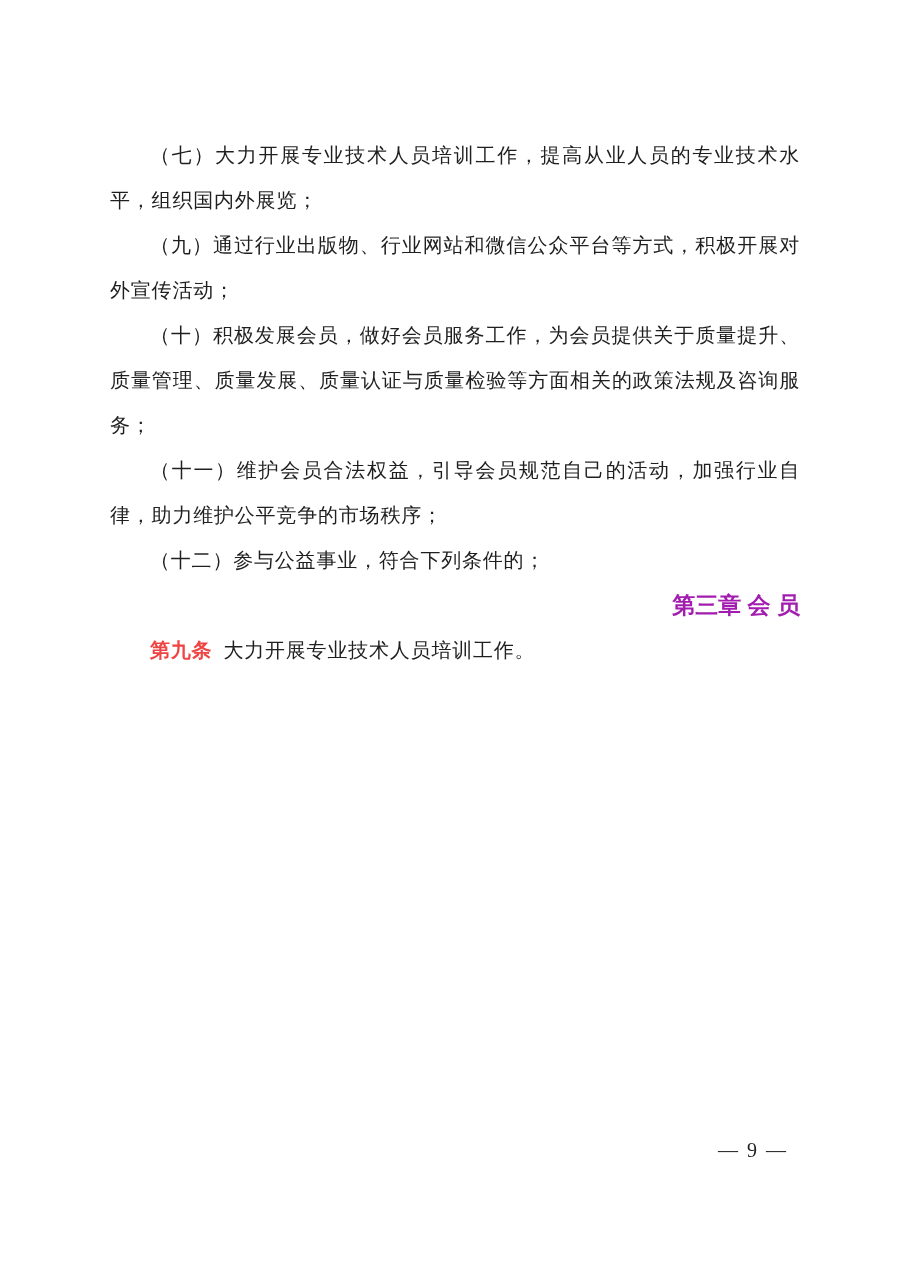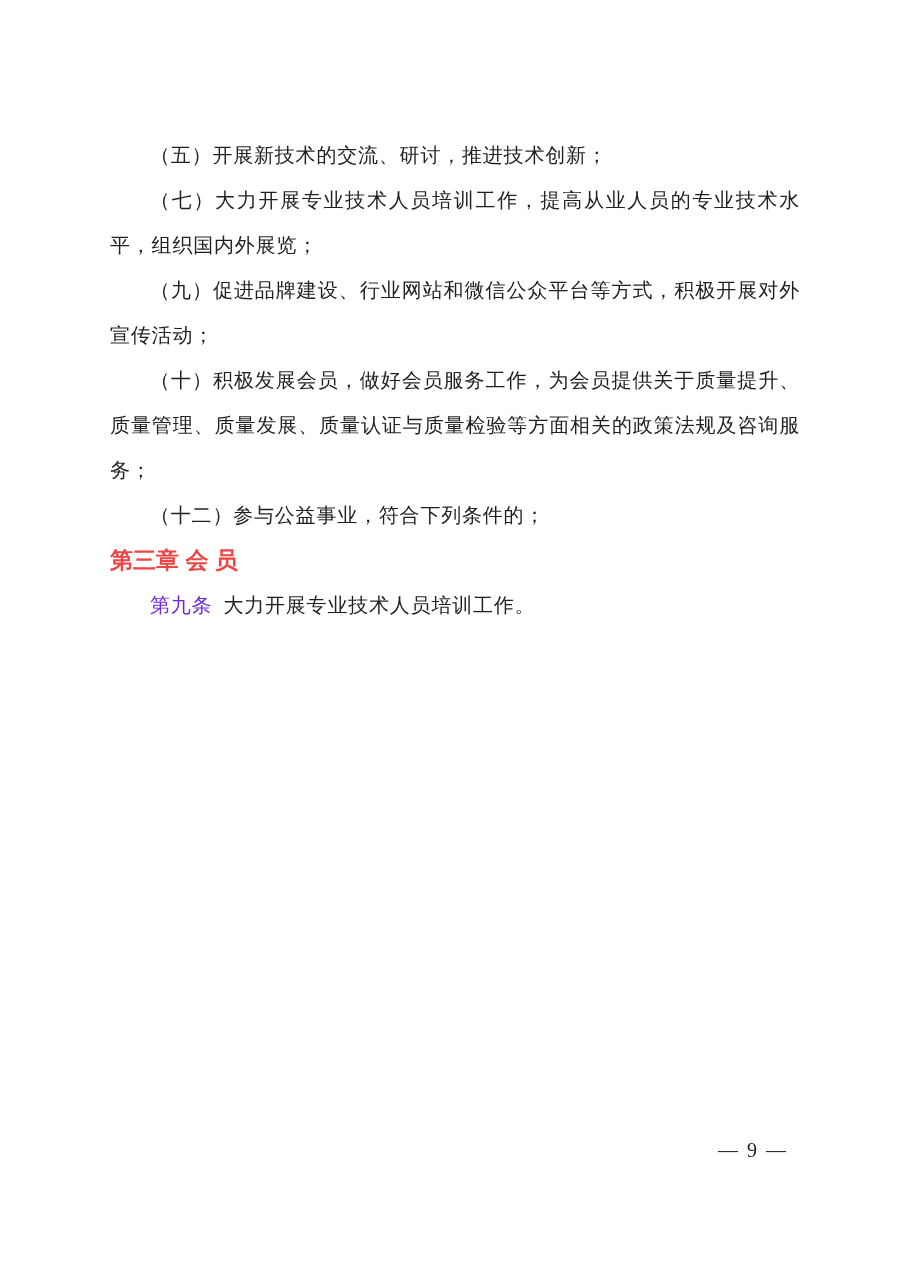--- a/index.html
+++ b/index.html
@@ -29,50 +29,50 @@
     letter-spacing: 0.8px;
     text-indent: 2em;
     text-align: justify;
     font-weight: 400;
   }
   .chapter-heading {
     margin: 0;
     font-size: 23px;
     line-height: 45px;
     font-weight: 700;
-    text-align: left;
+    text-align: right;
     text-indent: 0;
-    color: #ef4444;
+    color: #a21caf;
     font-family: "Liberation Sans", "DejaVu Sans", sans-serif;
   }
   .article-label {
-    font-weight: 400;
-    color: #6d28d9;
+    font-weight: 700;
+    color: #ef4444;
     margin-right: 0.55em;
     font-family: "Liberation Sans", "DejaVu Sans", sans-serif;
   }
   .page-footer {
     position: absolute;
     top: 1136px;
     right: 112px;
     font-size: 20px;
     line-height: 28px;
     letter-spacing: 2px;
     color: #1f1f1f;
   }
 </style>
 </head>
 <body>
 
 <div class="page">
   <main class="content">
-    <p class="para">（五）开展新技术的交流、研讨，推进技术创新；</p>
     <p class="para">（七）大力开展专业技术人员培训工作，提高从业人员的专业技术水平，组织国内外展览；</p>
-    <p class="para">（九）促进品牌建设、行业网站和微信公众平台等方式，积极开展对外宣传活动；</p>
+    <p class="para">（九）通过行业出版物、行业网站和微信公众平台等方式，积极开展对外宣传活动；</p>
     <p class="para">（十）积极发展会员，做好会员服务工作，为会员提供关于质量提升、质量管理、质量发展、质量认证与质量检验等方面相关的政策法规及咨询服务；</p>
+    <p class="para">（十一）维护会员合法权益，引导会员规范自己的活动，加强行业自律，助力维护公平竞争的市场秩序；</p>
     <p class="para">（十二）参与公益事业，符合下列条件的；</p>
 
     <h2 class="chapter-heading">第三章 会 员</h2>
 
     <p class="para"><b class="article-label">第九条</b><span>大力开展专业技术人员培训工作。</span></p>
 
   </main>
 
   <footer class="page-footer">
     <span>— 9 —</span>

